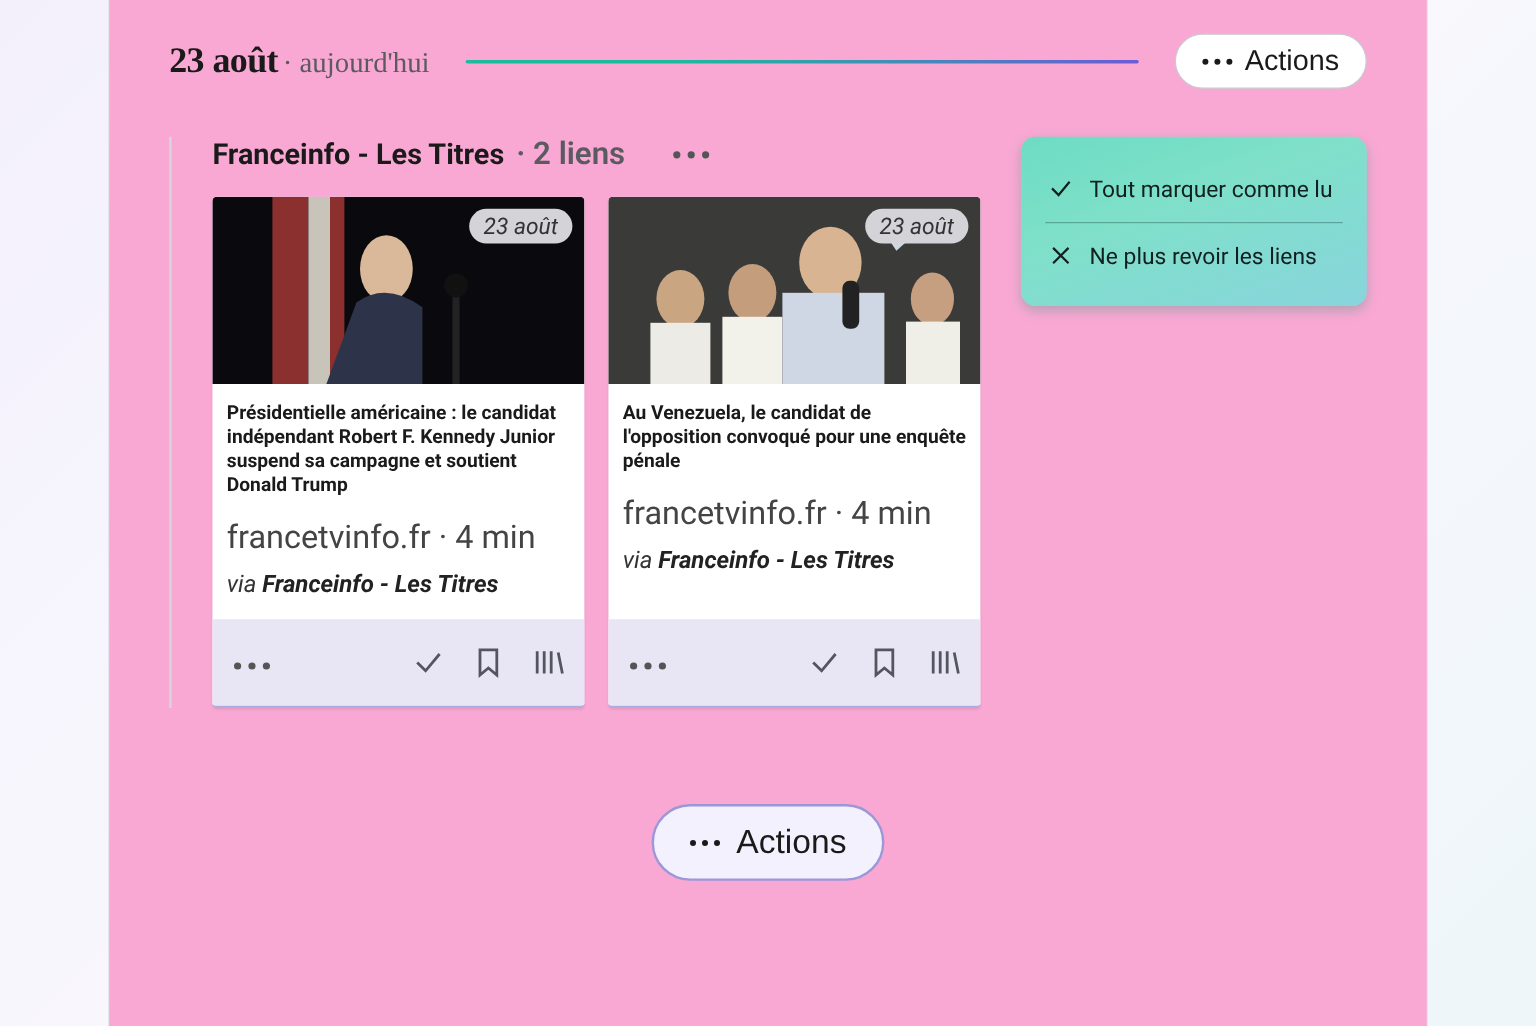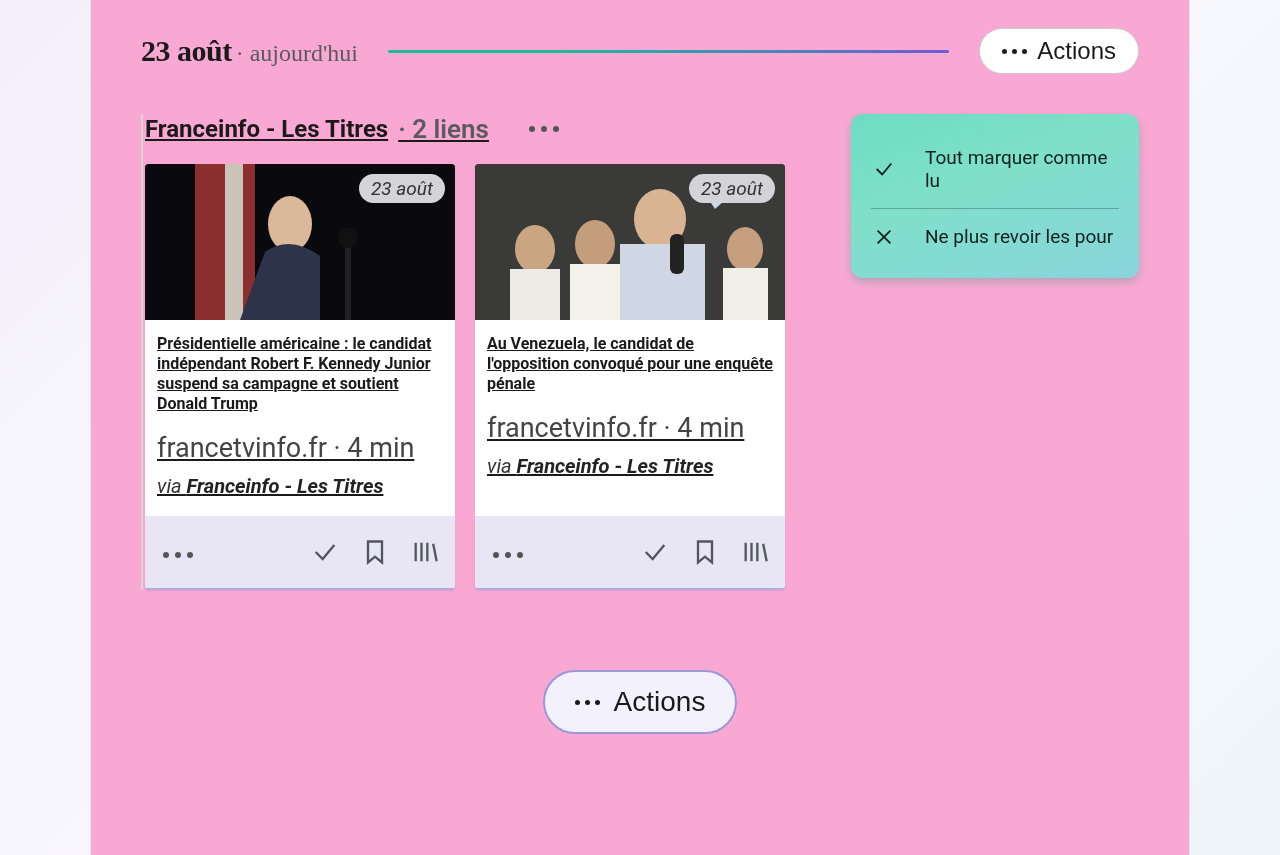--- a/index.html
+++ b/index.html
@@ -69,22 +69,21 @@
   .main-row {
     display: flex;
     gap: 30px;
     margin-top: 40px;
     align-items: flex-start;
   }
   .feed-col {
     flex: 0 0 auto;
     width: 680px;
     border-left: 2px solid #d6d6db;
-    padding-left: 2px;
-    text-decoration: underline;
+    padding-left: 34px;
   }
   .feed-header {
     display: flex;
     align-items: center;
     gap: 10px;
     margin-bottom: 20px;
   }
   .feed-title {
     font-size: 24px;
     font-weight: 700;
@@ -181,22 +180,22 @@
     margin-left: auto;
   }
   .panel-title {
     font-size: 20px;
     font-weight: 700;
     color: #102020;
     padding: 0 6px 14px 6px;
   }
   .panel-item {
     display: flex;
-    align-items: center;
-    gap: 30px;
+    align-items: flex-start;
+    gap: 13px;
     padding: 12px 8px;
     font-size: 19px;
     color: #102020;
     cursor: pointer;
   }
   .panel-item svg { width:22px; height:22px; stroke:#102020; stroke-width:2; fill:none; flex-shrink:0; }
   .panel-divider {
     height: 1px;
     background: rgba(0,40,40,0.3);
     margin: 4px 6px;
@@ -362,21 +361,21 @@
           <svg viewBox="0 0 24 24">
               <path d="M4 12 L10 18 L20 6"></path>
             </svg>
           <span>Tout marquer comme lu</span>
         </div>
         <div class="panel-divider"></div>
         <div class="panel-item">
           <svg viewBox="0 0 24 24">
               <path d="M5 5 L19 19 M19 5 L5 19"></path>
             </svg>
-          <span>Ne plus revoir les pour</span>
+          <span>Ne plus revoir les liens</span>
         </div>
       </div>
 
     </div>
 
     <div class="bottom-actions">
       <button class="actions-btn-lg">
         <span class="dots">
             <span class="dot"></span>
             <span class="dot"></span>

